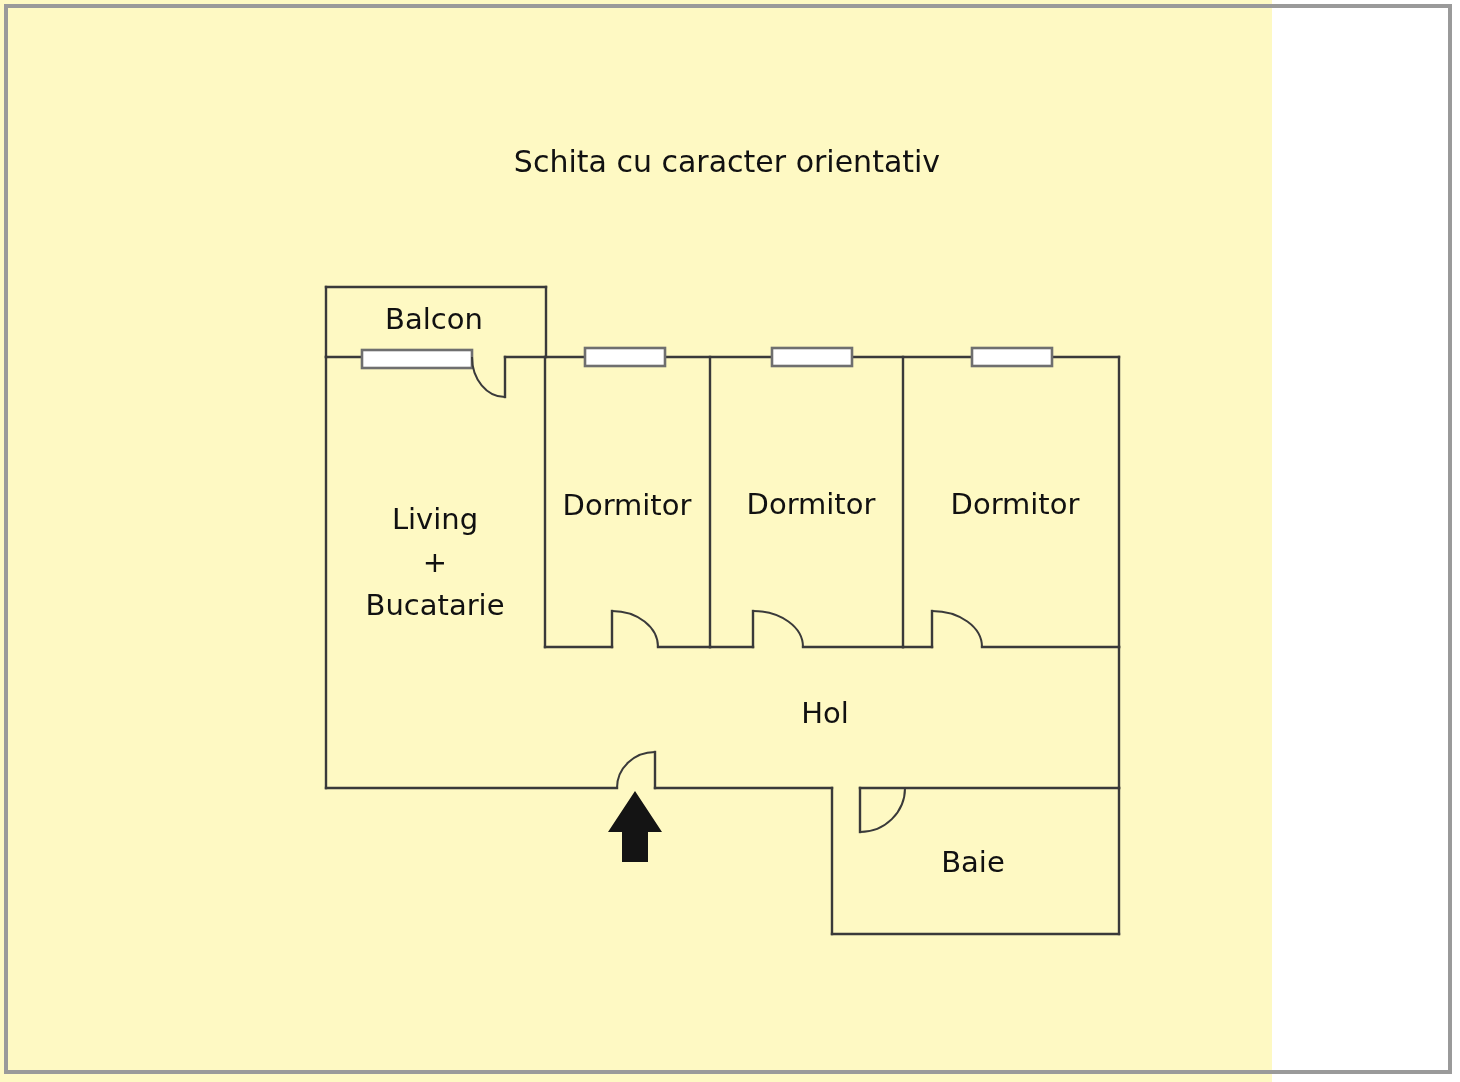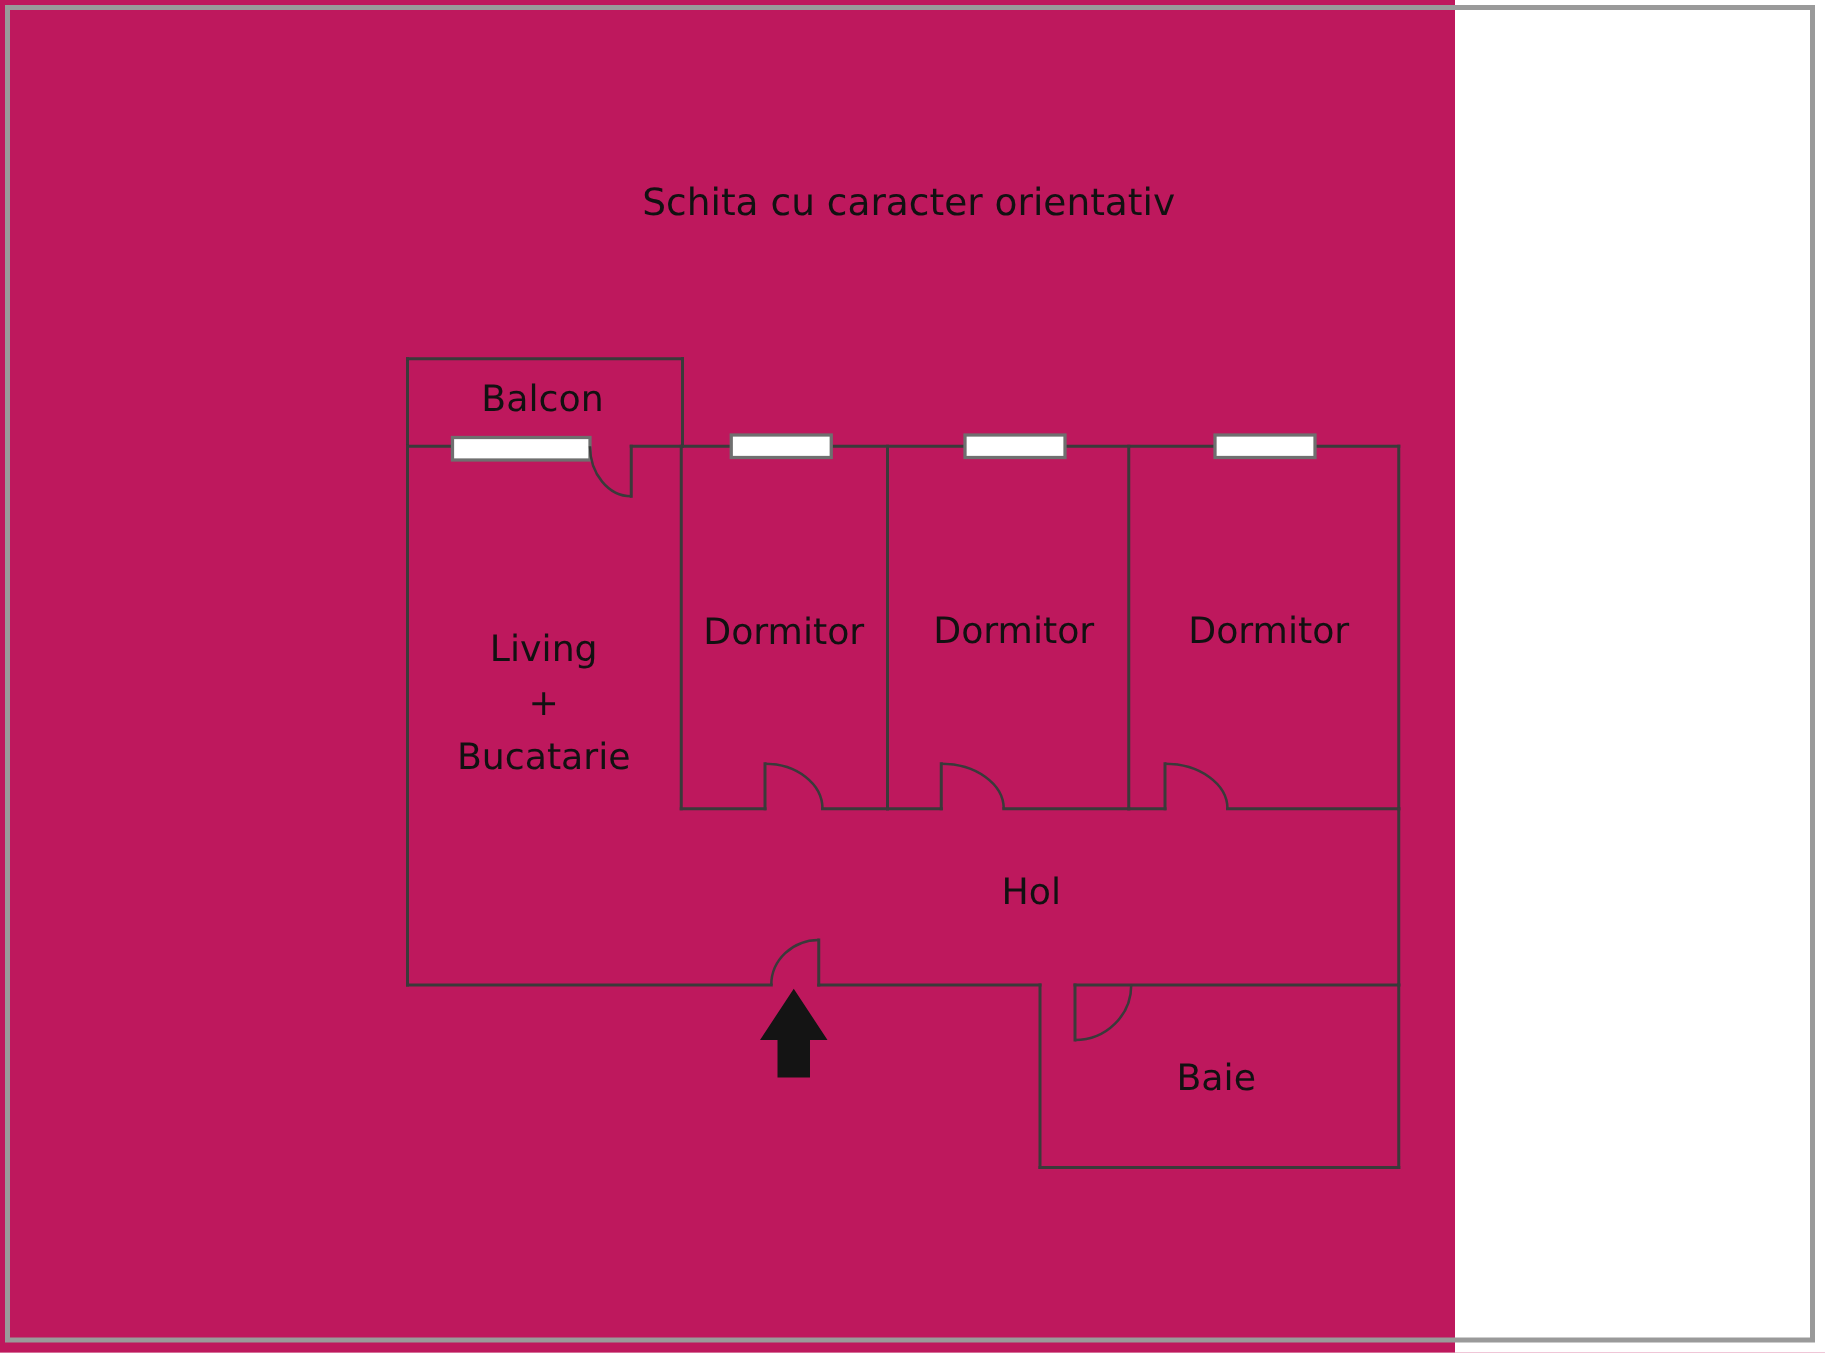--- a/index.html
+++ b/index.html
@@ -9,23 +9,23 @@
     background: #ffffff;
   }
   body {
     width: 1460px;
     height: 1082px;
     font-family: "DejaVu Sans", "Liberation Sans", sans-serif;
     overflow: hidden;
   }
   #page-root {
     position: relative;
-    width: 1164px;
+    width: 1272px;
     height: 1082px;
-    background: #be185d;
+    background: #fef9c3;
     box-sizing: border-box;
   }
   #frame-border {
     position: absolute;
     left: 4px;
     top: 4px;
     width: 1448px;
     height: 1070px;
     border: 4px solid #9a9a9a;
     box-sizing: border-box;

